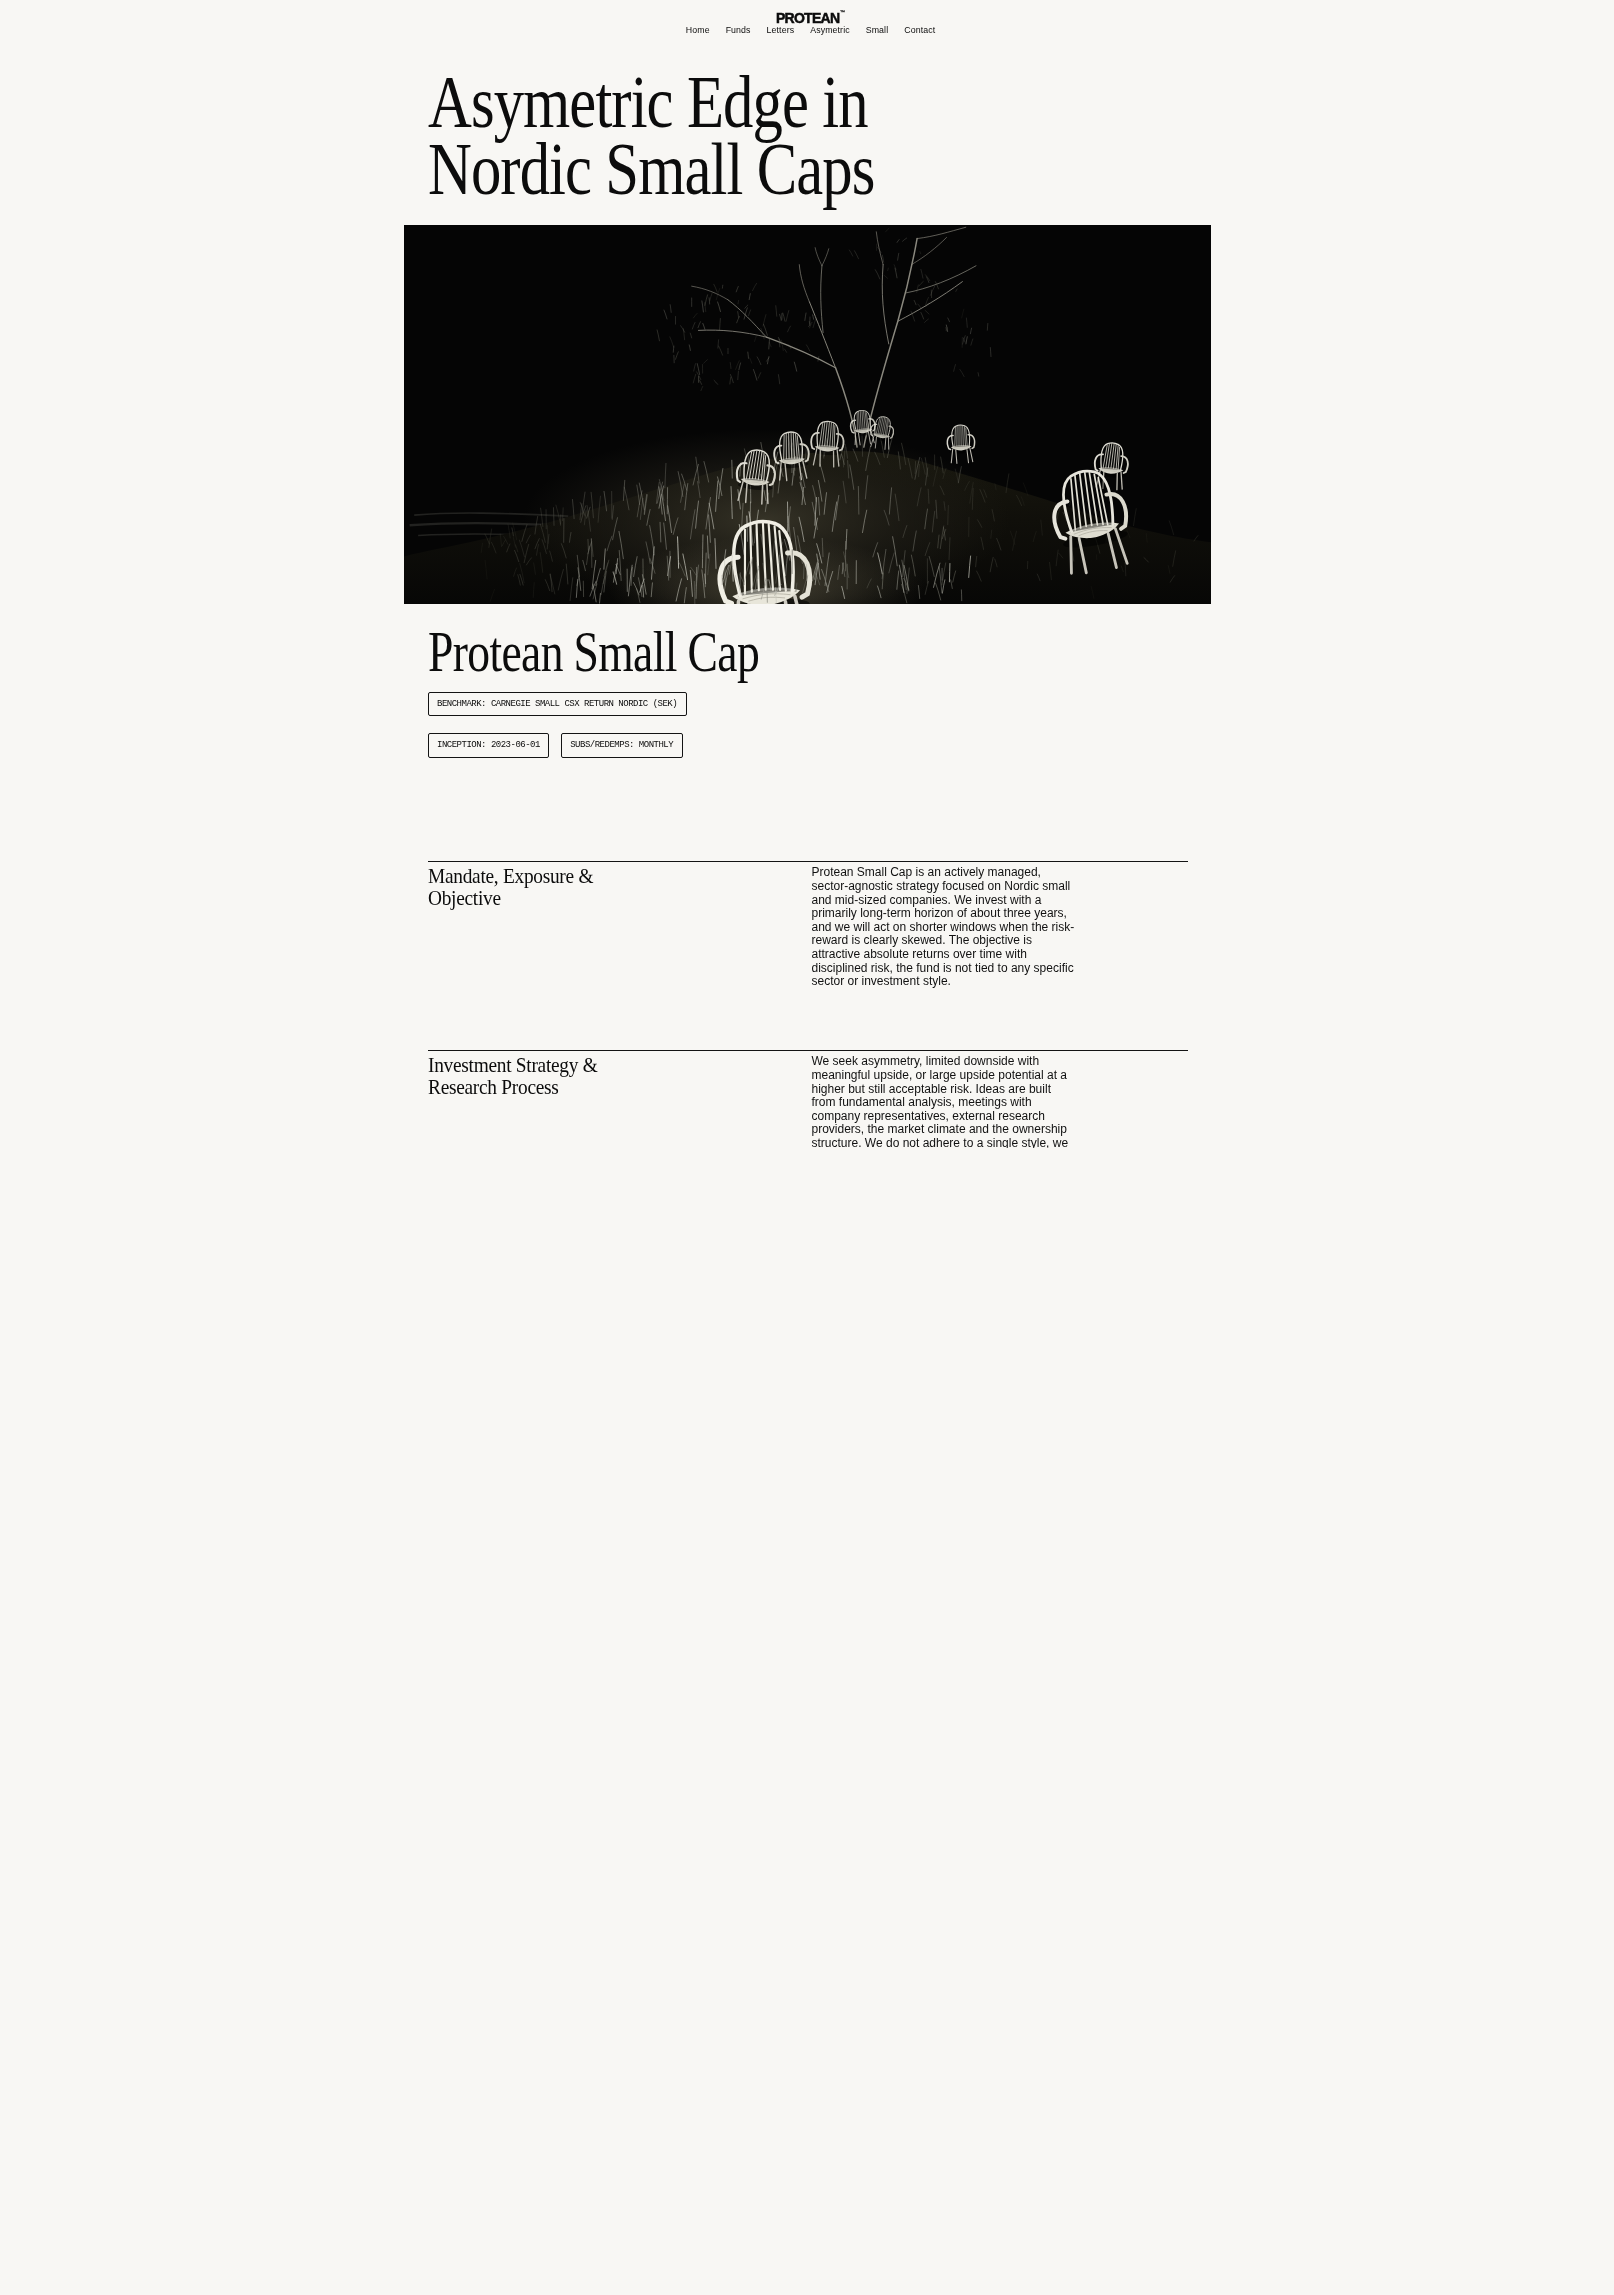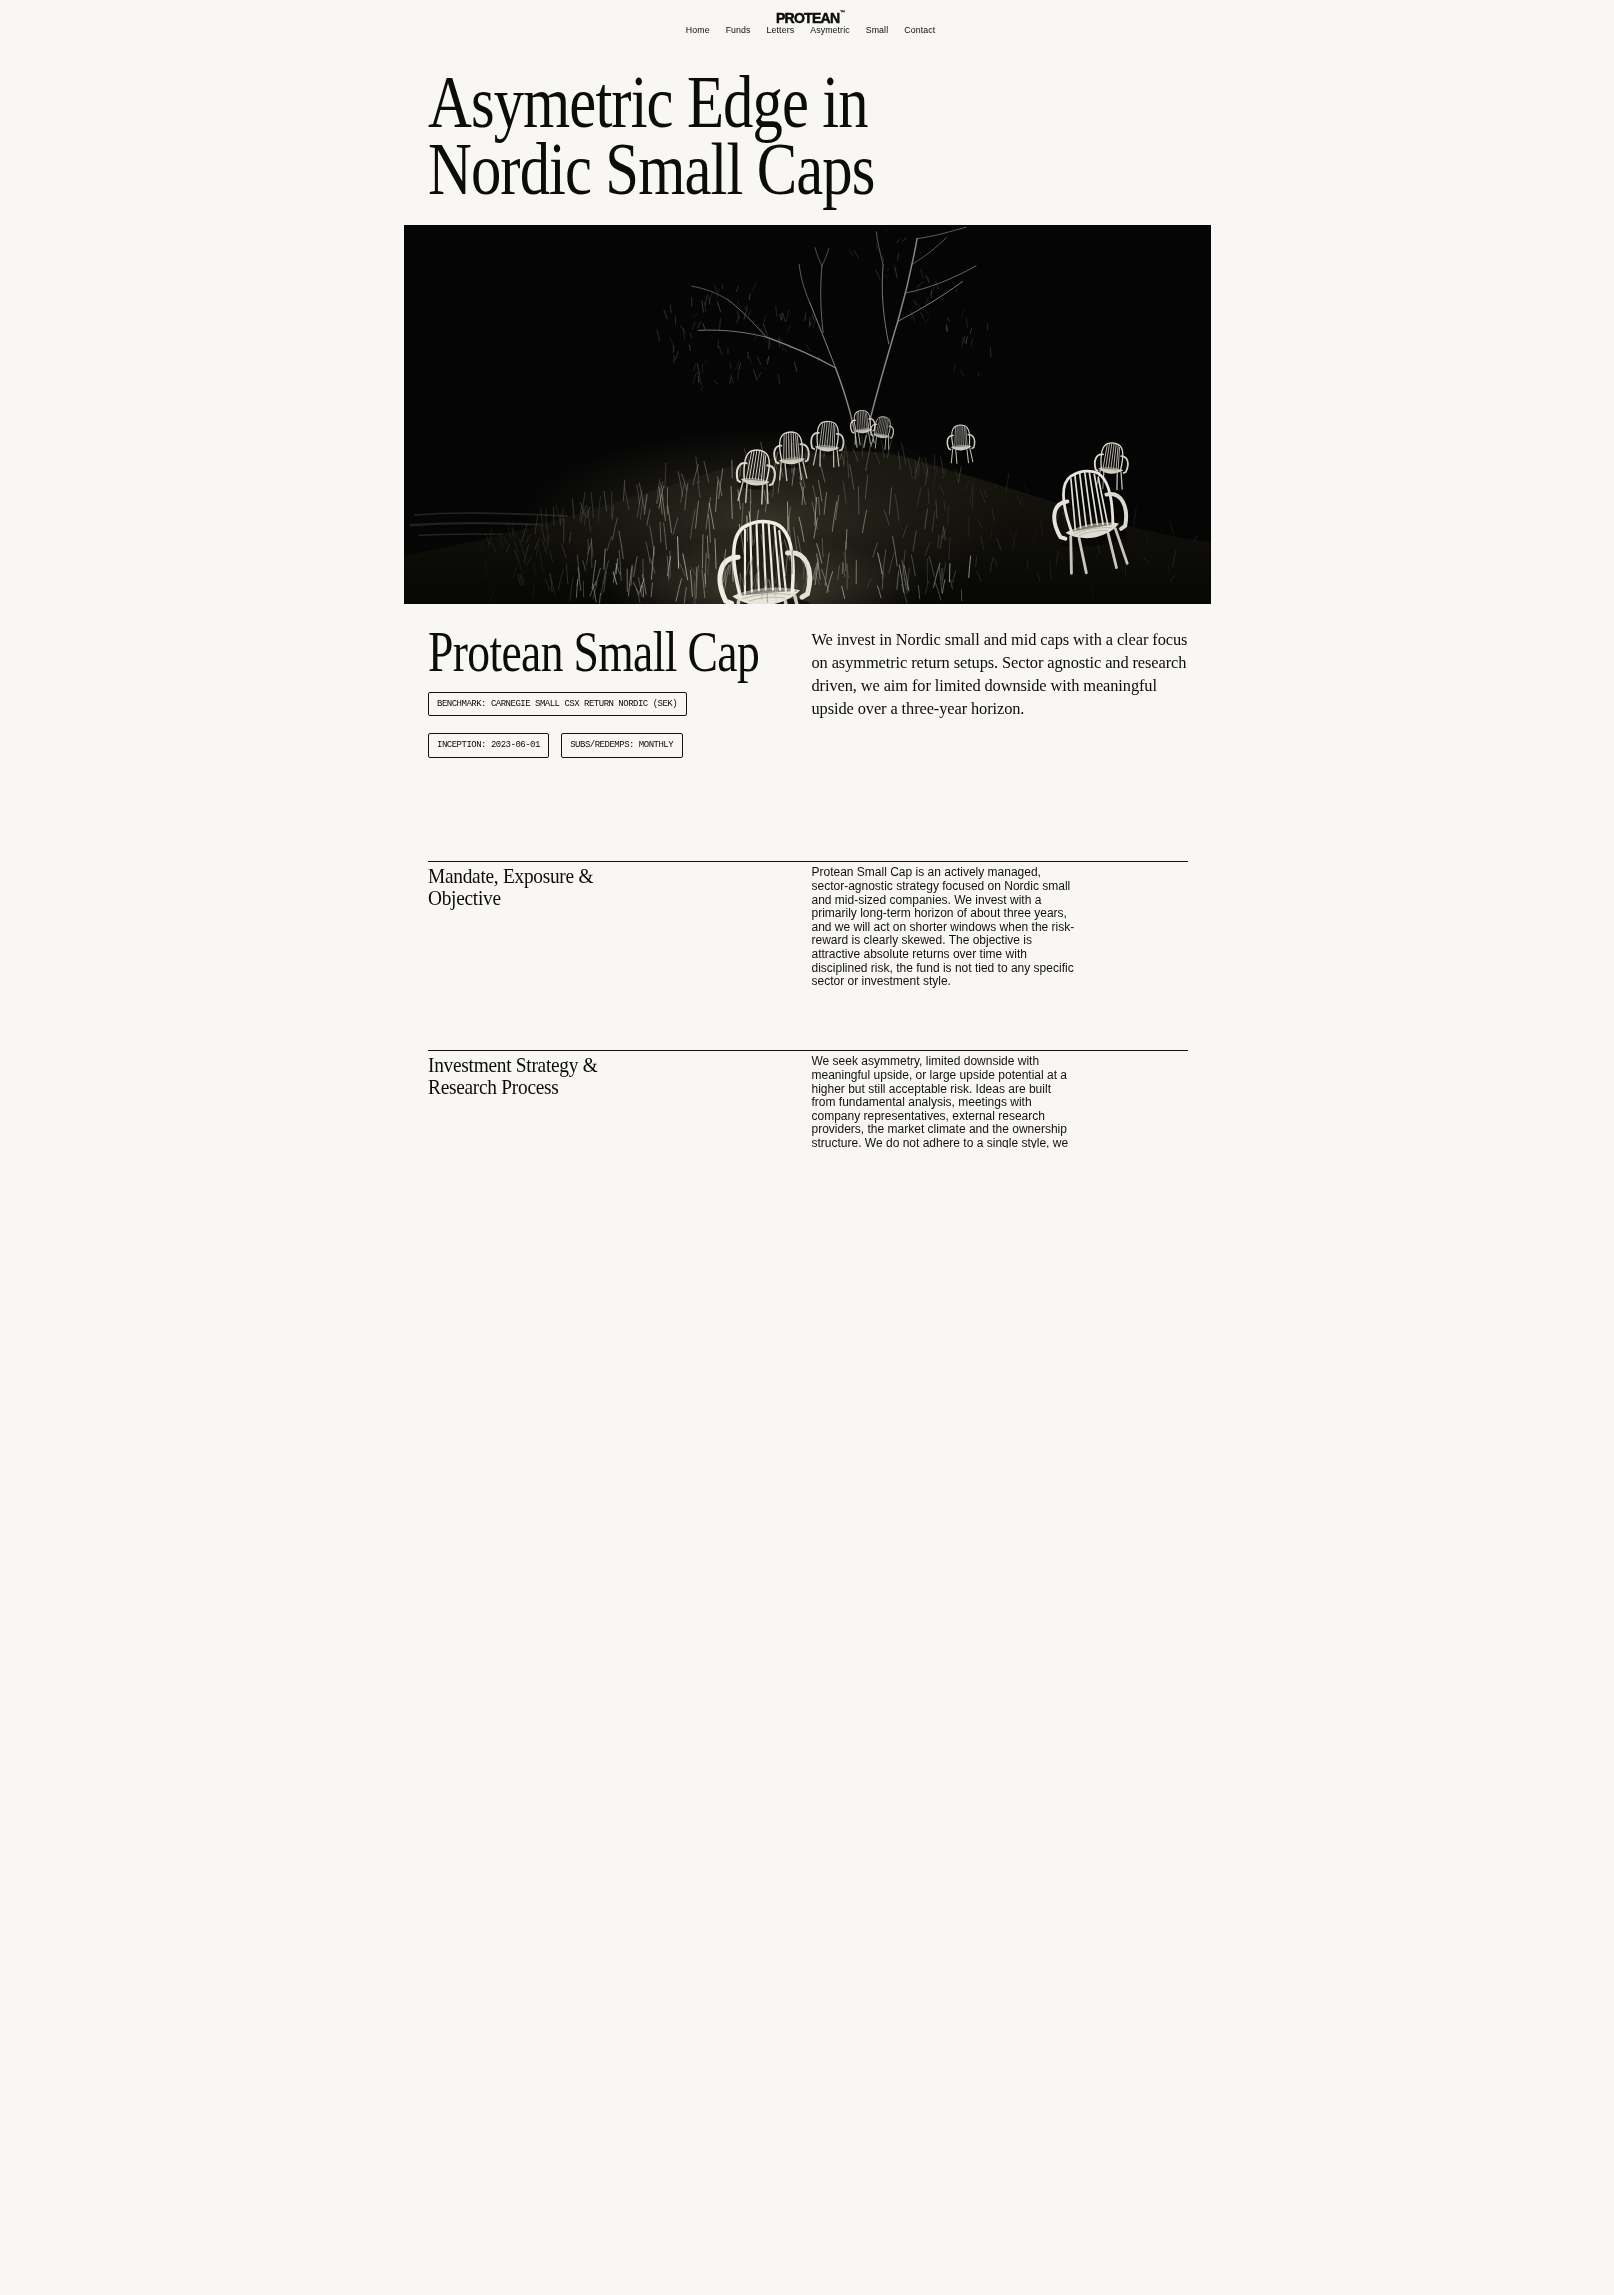--- a/index.html
+++ b/index.html
@@ -771,21 +771,20 @@
     <div class="pills">
       <div class="pill-row">
         <span class="pill">BENCHMARK: CARNEGIE SMALL CSX RETURN NORDIC (SEK)</span>
       </div>
       <div class="pill-row">
         <span class="pill">INCEPTION: 2023-06-01</span>
         <span class="pill">SUBS/REDEMPS: MONTHLY</span>
       </div>
     </div>
   </div>
-  <p class="intro">We invest in Nordic small and mid caps with a clear focus on asymmetric return setups. Sector agnostic and research driven, we aim for limited downside with meaningful upside over a three-year horizon.</p>
 </section>
 
 <section class="info">
   <h3>Mandate, Exposure &amp;
 Objective</h3>
   <p>Protean Small Cap is an actively managed, sector-agnostic strategy focused on Nordic small and mid-sized companies. We invest with a primarily long-term horizon of about three years, and we will act on shorter windows when the risk-reward is clearly skewed. The objective is attractive absolute returns over time with disciplined risk, the fund is not tied to any specific sector or investment style.</p>
 </section>
 
 <section class="info">
   <h3>Investment Strategy &amp;

